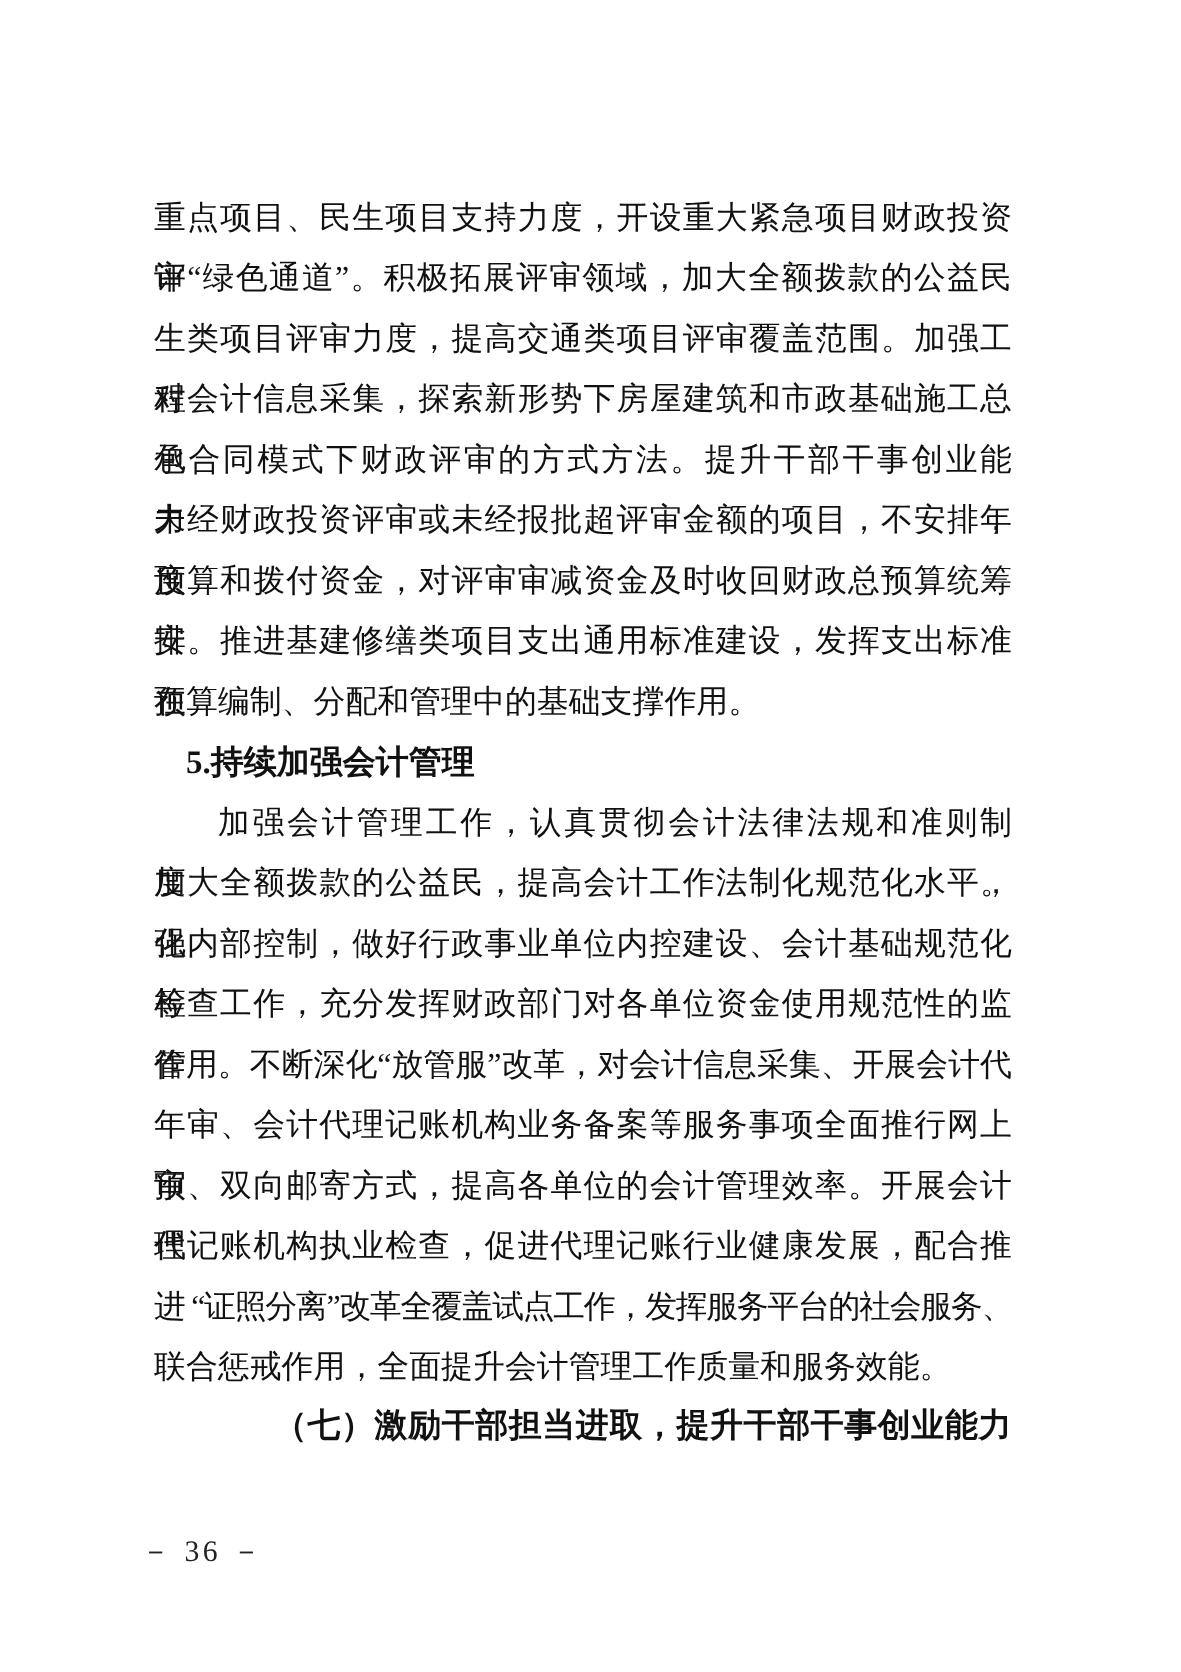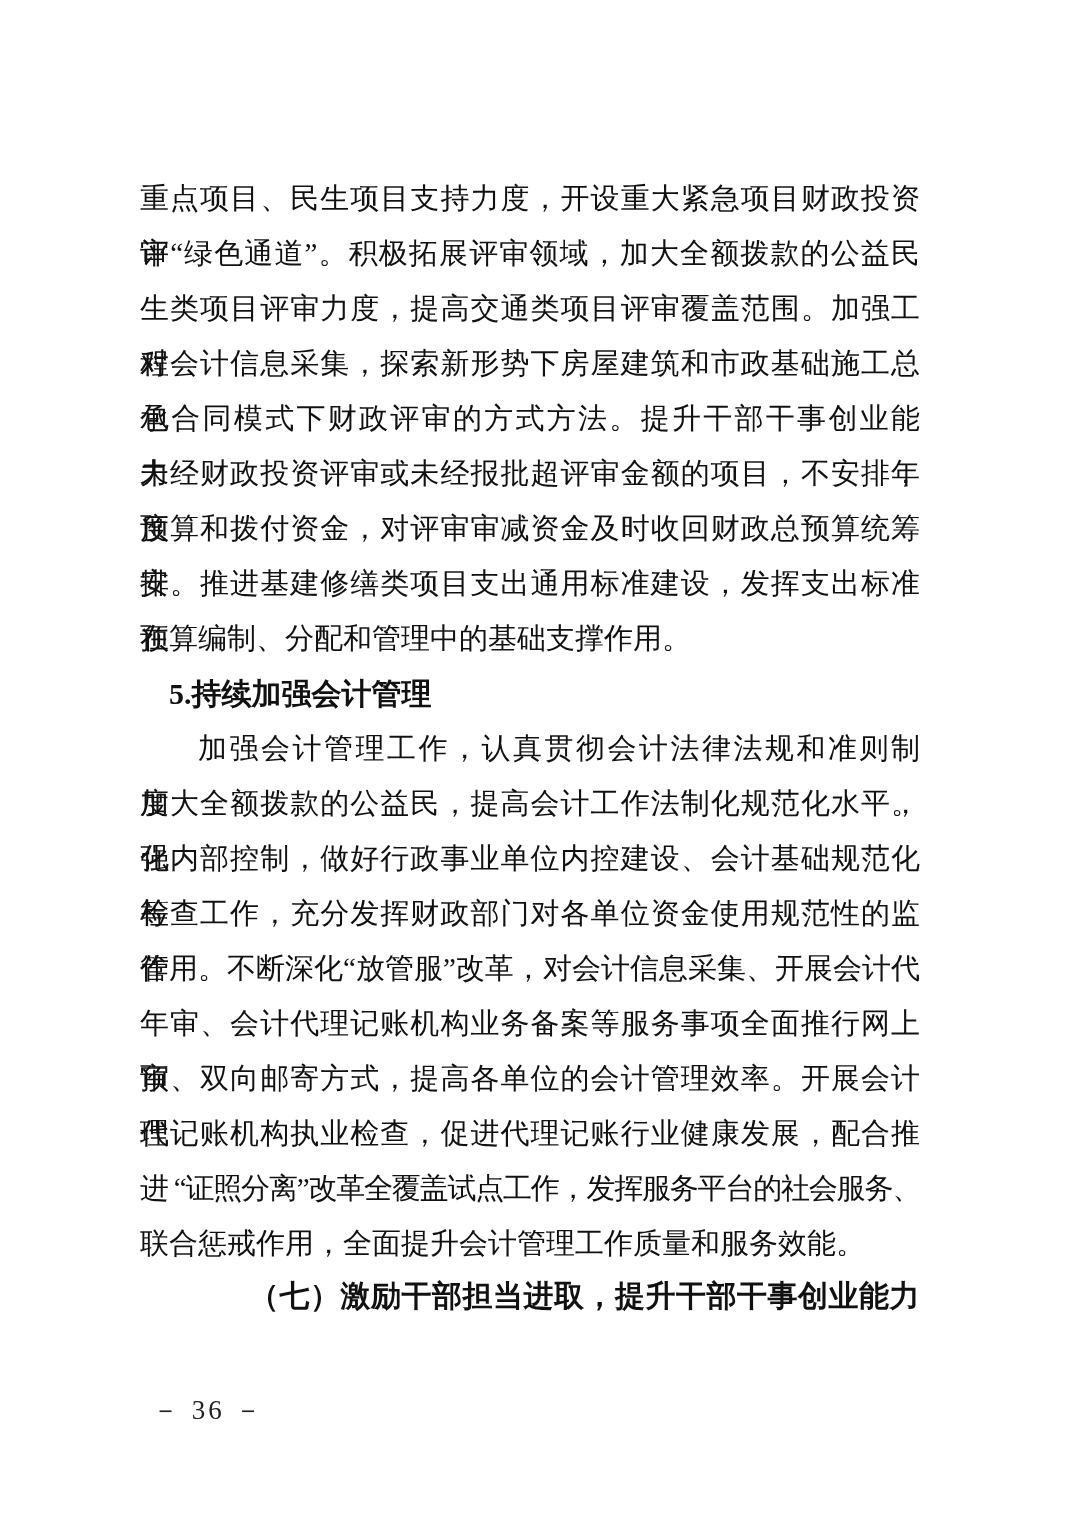--- a/index.html
+++ b/index.html
@@ -49,21 +49,21 @@
   }
   .h-sec {
     padding-left: 16px;
     font-family: Liberation Mono, monospace;
     font-size: 30px;
     letter-spacing: 0.5px;
     text-align: right;
   }
   .pagenum {
     position: absolute;
-    left: 152px;
+    left: 128px;
     top: 1394px;
     font-size: 27px;
     line-height: 32px;
     letter-spacing: 3px;
     color: #222222;
   }
 </style>
 </head>
 <body>
 

